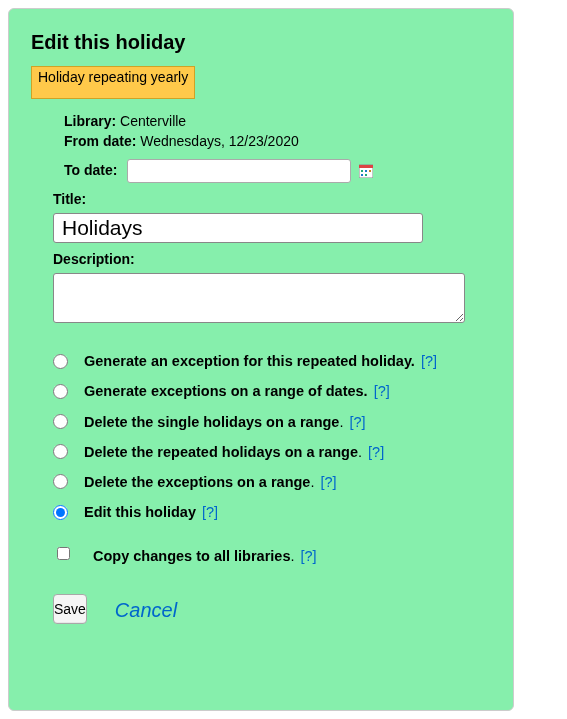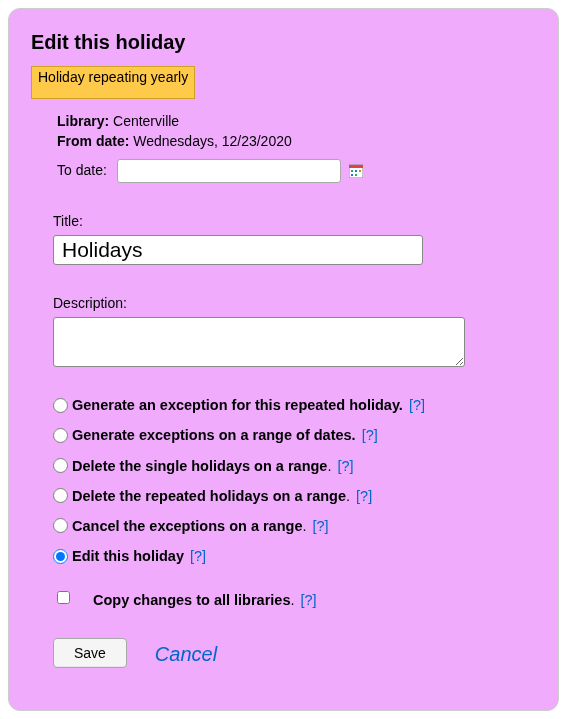--- a/index.html
+++ b/index.html
@@ -8,56 +8,56 @@
   body {
     margin: 0;
     padding: 8px;
     font-family: Arial, Helvetica, sans-serif;
     font-size: 14px;
     background: #fff;
     color: #000;
   }
   .panel {
     border: 1px solid #ccc;
-    border-radius: 12px;
+    border-radius: 6px;
     padding: 20px 22px 28px 22px;
-    width: 551px;
+    width: 506px;
     min-height: 703px;
-    background: #f0abfc;
+    background: #86efac;
   }
   h2 {
     margin: 2px 0 12px 0;
     font-size: 20px;
     font-weight: bold;
   }
   .badge {
     display: inline-block;
     background: #ffc94a;
     border: 1px solid #cfa226;
     padding: 2px 6px 13px 6px;
     font-size: 14px;
     margin-bottom: 10px;
   }
   .indent {
     margin-left: 22px;
   }
   .row {
-    margin: 4px 4px;
+    margin: 4px 11px;
   }
   .label-bold {
     font-weight: bold;
   }
   .field-label {
-    font-weight: normal;
+    font-weight: bold;
     display: block;
     margin-bottom: 6px;
-    margin-top: 30px;
+    margin-top: 8px;
   }
   .inline-label {
-    font-weight: normal;
+    font-weight: bold;
     display: inline-block;
     margin-right: 6px;
   }
   input[type="text"].short {
     width: 224px;
     height: 24px;
     border: 1px solid #aaa;
     border-radius: 3px;
     padding: 2px 6px;
     vertical-align: middle;
@@ -94,21 +94,21 @@
   .options {
     margin-top: 26px;
   }
   .option-row {
     margin: 13px 0;
     font-size: 14.5px;
   }
   .option-row label {
     font-weight: bold;
     vertical-align: middle;
-    margin-left: 4px;
+    margin-left: 16px;
   }
   .option-row input[type="radio"],
   .option-row input[type="checkbox"] {
     vertical-align: middle;
     margin: 0;
     width: 15px;
     height: 15px;
   }
   .help {
     color: #0066cc;
@@ -129,21 +129,21 @@
     vertical-align: middle;
     margin-left: 16px;
   }
   .actions {
     margin-top: 30px;
   }
   .btn-save {
     background: #f5f5f5;
     border: 1px solid #a8a8a8;
     border-radius: 4px;
-    padding: 6px 20px;
+    padding: 6px 0;
     font-size: 14px;
     cursor: pointer;
     box-shadow: inset 0 -1px 0 rgba(0,0,0,0.05);
   }
   .cancel {
     color: #0066cc;
     margin-left: 24px;
     cursor: pointer;
     font-size: 20px;
     vertical-align: middle;
@@ -191,21 +191,21 @@
 
     <label class="field-label">Description:</label>
     <textarea class="desc" style=""></textarea>
 
     <div class="options" id="options-container">
 
     <div class="option-row"><input type="radio" name="holiday-action" style=""><label><span>Generate an exception for this repeated holiday.</span> <span class="help">[?]</span></label></div>
         <div class="option-row"><input type="radio" name="holiday-action" style=""><label><span>Generate exceptions on a range of dates.</span> <span class="help">[?]</span></label></div>
         <div class="option-row"><input type="radio" name="holiday-action" style=""><label><span>Delete the single holidays on a range</span><span class="dot">. </span><span class="help">[?]</span></label></div>
         <div class="option-row"><input type="radio" name="holiday-action" style=""><label><span>Delete the repeated holidays on a range</span><span class="dot">. </span><span class="help">[?]</span></label></div>
-        <div class="option-row"><input type="radio" name="holiday-action" style=""><label><span>Cancel the exceptions on a range</span><span class="dot">. </span><span class="help">[?]</span></label></div>
+        <div class="option-row"><input type="radio" name="holiday-action" style=""><label><span>Delete the exceptions on a range</span><span class="dot">. </span><span class="help">[?]</span></label></div>
         <div class="option-row"><input type="radio" name="holiday-action" checked="" style=""><label><span>Edit this holiday</span> <span class="help">[?]</span></label></div>
       </div>
 
     <div class="check-row">
       <input type="checkbox" style="">
       <label>
         <span>Copy changes to all libraries</span><span class="dot">. </span><span class="help">[?]</span>
       </label>
     </div>
 

